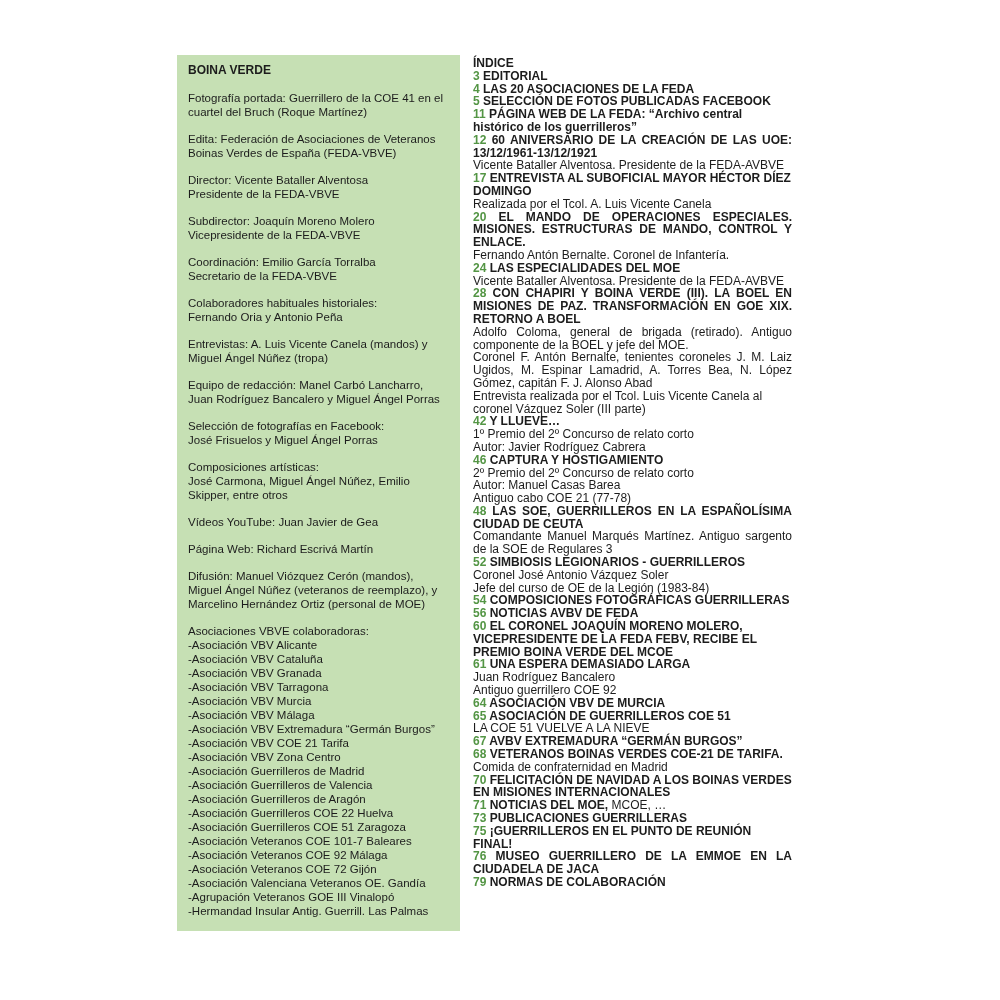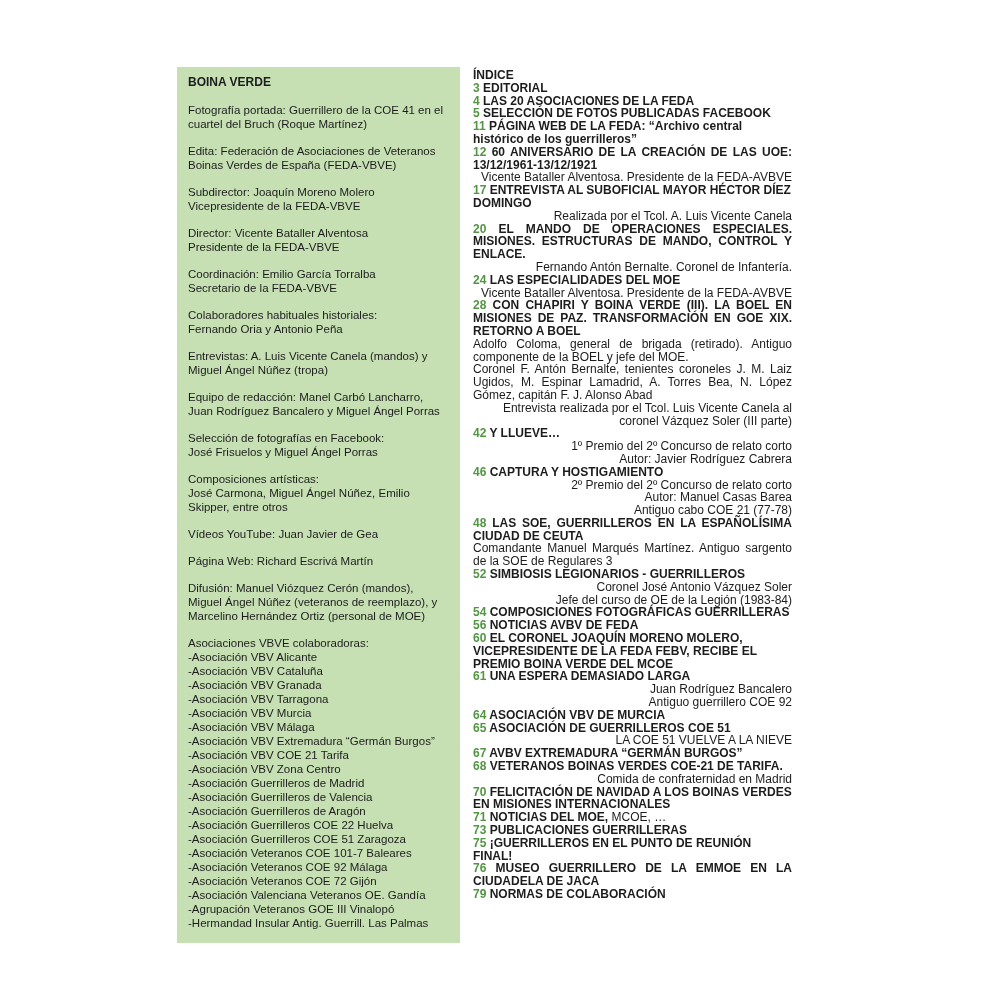--- a/index.html
+++ b/index.html
@@ -1,55 +1,55 @@
 <!DOCTYPE html>
 <html><head>
 <meta charset="utf-8">
 <style>
   html,body{margin:0;padding:0;}
   body{
     width:1000px;height:1000px;background:#ffffff;
     font-family:"Liberation Sans","DejaVu Sans",sans-serif;
     color:#1c1c1c;position:relative;overflow:hidden;
   }
-  .page{position:absolute;left:177px;top:55px;display:flex;gap:13px;align-items:flex-start;margin-top:12px;}
+  .page{position:absolute;left:177px;top:55px;display:flex;gap:13px;align-items:flex-start;}
 
   
   .panel{
     box-sizing:border-box;width:283px;background:var(--panel-bg,#c6e0b4);
     padding:8px 10px 13px 11px;font-size:11.5px;line-height:14px;
   }
   .panel .ptitle{font-weight:bold;font-size:12px;margin:0 0 14px;}
   .panel p{margin:0 0 13px;}
   .panel .assoc{margin:0;}
   .b{font-weight:normal;}
   .nb{font-weight:normal;}
 
   
   .index{
     box-sizing:border-box;width:319px;font-size:12px;line-height:12.8px;padding-top:2px;
   }
   .index .ititle{font-weight:bold;margin:0 0 0;}
   .entry{font-weight:bold;margin:0;}
   .entry .num{color:var(--num-green,#539544);}
-  .sub{font-weight:normal;margin:0;text-align:right;}
+  .sub{font-weight:normal;margin:0;}
   .j{text-align:justify;}
 </style>
 </head>
 <body style="--panel-bg: #c6e0b4; --num-green: #539544; color: rgb(28, 28, 28);">
 
 <div class="page">
 
   <div class="panel">
     <div class="ptitle">BOINA VERDE</div>
     <div id="credits-paragraphs">
         <p><span class="b">Fotografía portada:</span><span class=""> Guerrillero de la COE 41 en el cuartel del Bruch (Roque Martínez)</span></p>
         <p><span class="b">Edita:</span><span class=""> Federación de Asociaciones de Veteranos Boinas Verdes de España (</span><span class="b">FEDA-VBVE</span><span class="">)</span></p>
+        <p><span class="b">Director:</span><span class=""> Vicente Bataller Alventosa</span><br><span class="">Presidente de la FEDA-VBVE</span></p>
         <p><span class="b">Subdirector:</span><span class=""> Joaquín Moreno Molero</span><br><span class="">Vicepresidente de la FEDA-VBVE</span></p>
-        <p><span class="b">Director:</span><span class=""> Vicente Bataller Alventosa</span><br><span class="">Presidente de la FEDA-VBVE</span></p>
         <p><span class="b">Coordinación:</span><span class=""> Emilio García Torralba</span><br><span class="">Secretario de la FEDA-VBVE</span></p>
         <p><span class="b">Colaboradores habituales historiales:</span><br><span class="">Fernando Oria y Antonio Peña</span></p>
         <p><span class="b">Entrevistas:</span><span class=""> A. Luis Vicente Canela (mandos) y Miguel Ángel Núñez (tropa)</span></p>
         <p><span class="b">Equipo de redacción:</span><span class=""> Manel Carbó Lancharro, Juan Rodríguez Bancalero y Miguel Ángel Porras</span></p>
         <p><span class="b">Selección de fotografías en Facebook:</span><br><span class="">José Frisuelos y Miguel Ángel Porras</span></p>
         <p><span class="b">Composiciones artísticas:</span><br><span class="">José Carmona, Miguel Ángel Núñez, Emilio Skipper, entre otros</span></p>
         <p><span class="b">Vídeos YouTube:</span><span class=""> Juan Javier de Gea</span></p>
         <p><span class="b">Página Web:</span><span class=""> Richard Escrivá Martín</span></p>
         <p><span class="b">Difusión:</span><span class=""> Manuel Viózquez Cerón (mandos), Miguel Ángel Núñez (veteranos de reemplazo), y Marcelino Hernández Ortiz (personal de MOE)</span></p>
         <p style="margin-bottom: 0px;"><span class="b">Asociaciones VBVE colaboradoras:</span></p>

